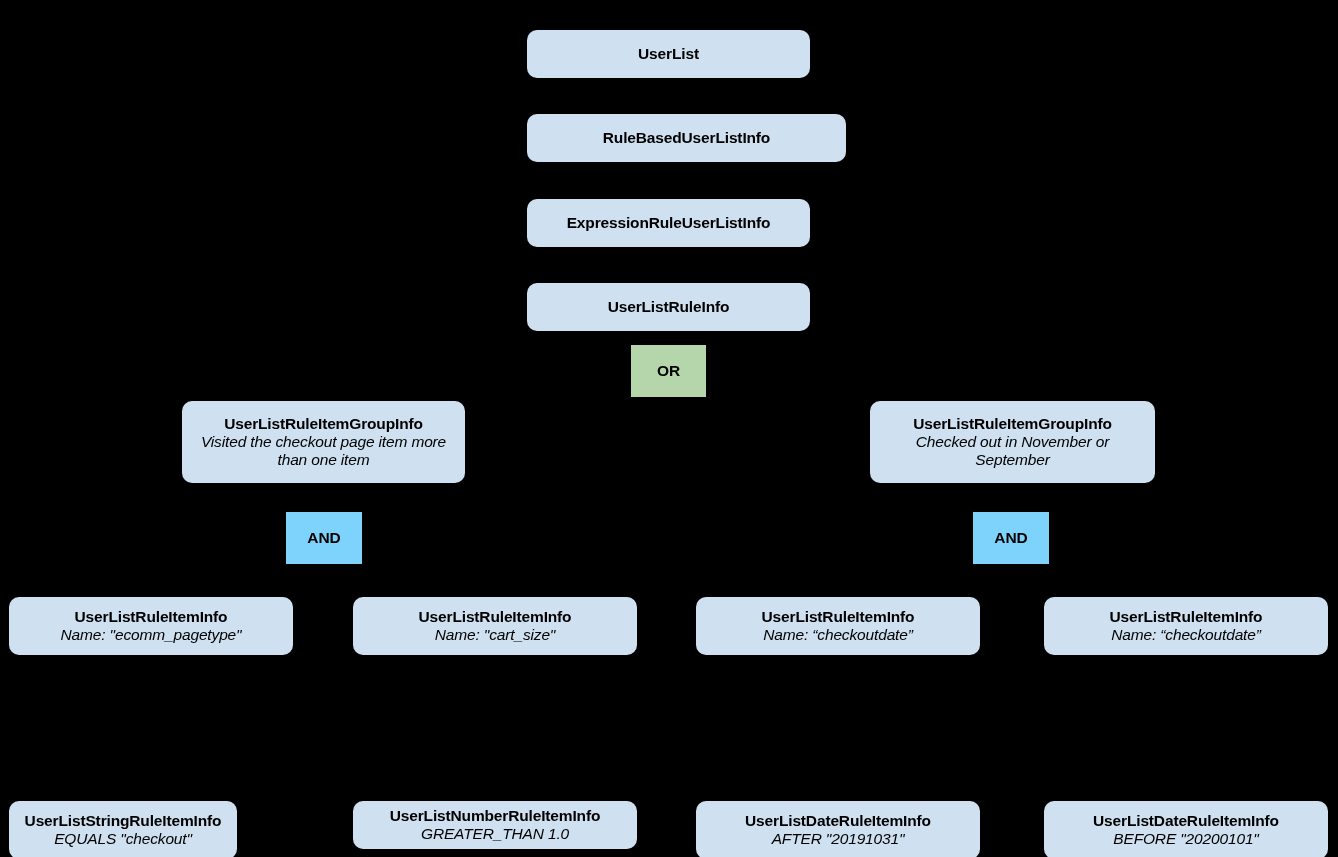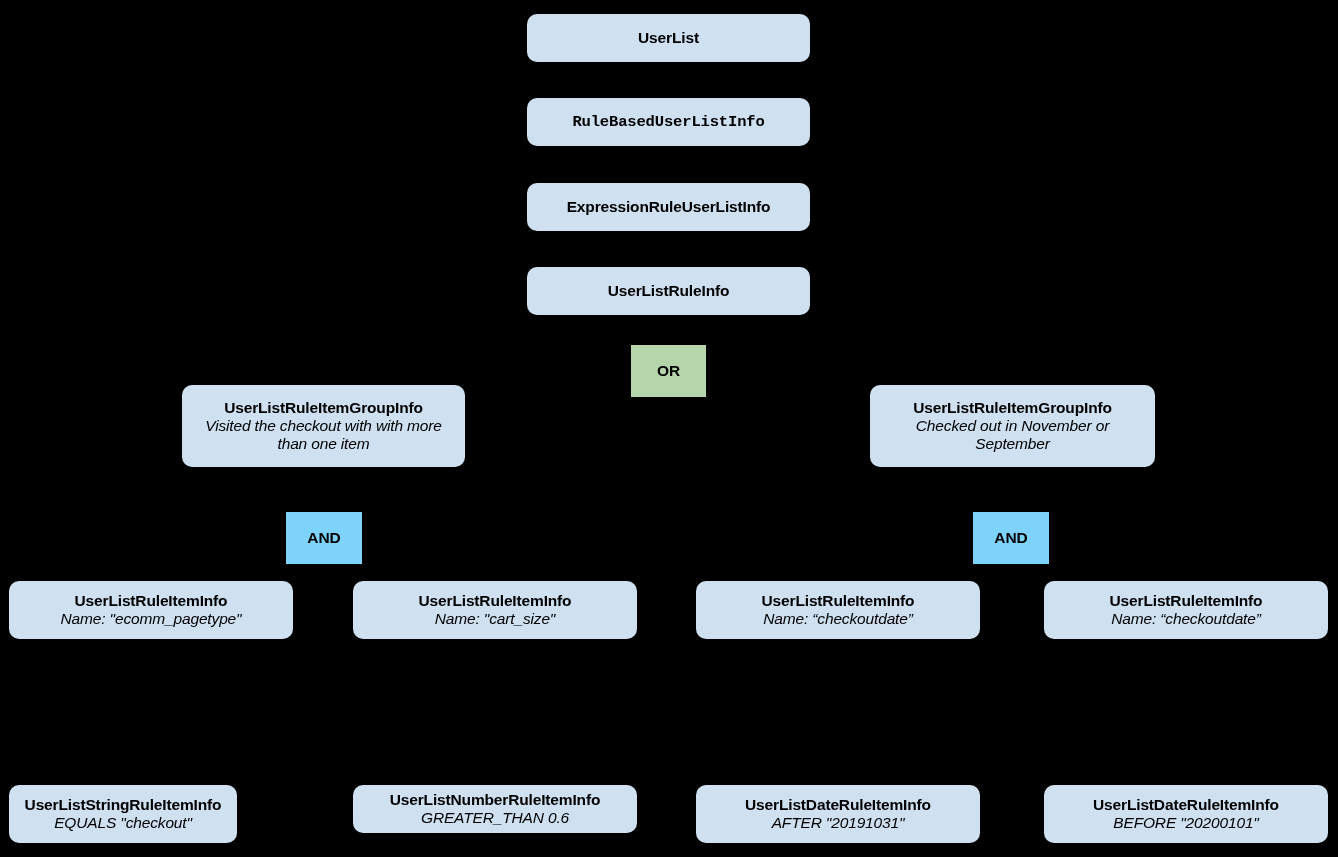--- a/index.html
+++ b/index.html
@@ -39,20 +39,21 @@
     display: flex;
     flex-direction: column;
     align-items: center;
     justify-content: center;
     text-align: center;
     color: #000000;
     background: #cfe0f0;
     border-radius: 10px;
     padding: 4px 8px;
     line-height: 1.17;
+    margin-top: 16px;
   }
 
   .node .title {
     font-weight: bold;
     font-size: 15.5px;
     letter-spacing: -0.15px;
     white-space: nowrap;
   }
 
   .node .subtitle {
@@ -108,39 +109,39 @@
       <path d="M495,639 L495,785"></path>
       <path d="M838,639 L838,785"></path>
       <path d="M1186,639 L1186,785"></path>
     </g>
   </svg>
 
   <div class="node single" style="left:527px; top:14px; width:283px; height:48px;">
     <div class="title">UserList</div>
   </div>
 
-  <div class="node single" style="left:527px; top:98px; width:283px; height:48px;font-family:Liberation Mono, monospace;">
+  <div class="node single" style="left:527px; top:98px; width:319px; height:48px;">
     <div class="title">RuleBasedUserListInfo</div>
   </div>
 
   <div class="node single" style="left:527px; top:267px; width:283px; height:48px;">
     <div class="title">UserListRuleInfo</div>
   </div>
 
   <div class="node single" style="left:527px; top:183px; width:283px; height:48px;">
     <div class="title">ExpressionRuleUserListInfo</div>
   </div>
 
   <div class="op or" style="left:631px; top:345px; width:75px; height:52px;">
     <span>OR</span>
   </div>
 
   <div class="node" style="left:182px; top:385px; width:283px; height:82px;">
     <div class="title">UserListRuleItemGroupInfo</div>
-    <div class="subtitle">Visited the checkout with with more than one item</div>
+    <div class="subtitle">Visited the checkout page item more than one item</div>
   </div>
 
   <div class="node" style="left:870px; top:385px; width:285px; height:82px;">
     <div class="title">UserListRuleItemGroupInfo</div>
     <div class="subtitle">Checked out in November or September</div>
   </div>
 
   <div class="op and" style="left:286px; top:512px; width:76px; height:52px;">
     <span>AND</span>
   </div>
@@ -169,21 +170,21 @@
     <div class="subtitle">Name: “checkoutdate”</div>
   </div>
 
   <div class="node" style="left:9px; top:785px; width:228px; height:58px;">
     <div class="title">UserListStringRuleItemInfo</div>
     <div class="subtitle">EQUALS "checkout"</div>
   </div>
 
   <div class="node" style="left:353px; top:785px; width:284px; height:48px;">
     <div class="title">UserListNumberRuleItemInfo</div>
-    <div class="subtitle">GREATER_THAN 0.6</div>
+    <div class="subtitle">GREATER_THAN 1.0</div>
   </div>
 
   <div class="node" style="left:696px; top:785px; width:284px; height:58px;">
     <div class="title">UserListDateRuleItemInfo</div>
     <div class="subtitle">AFTER "20191031"</div>
   </div>
 
   <div class="node" style="left:1044px; top:785px; width:284px; height:58px;">
     <div class="title">UserListDateRuleItemInfo</div>
     <div class="subtitle">BEFORE "20200101"</div>

